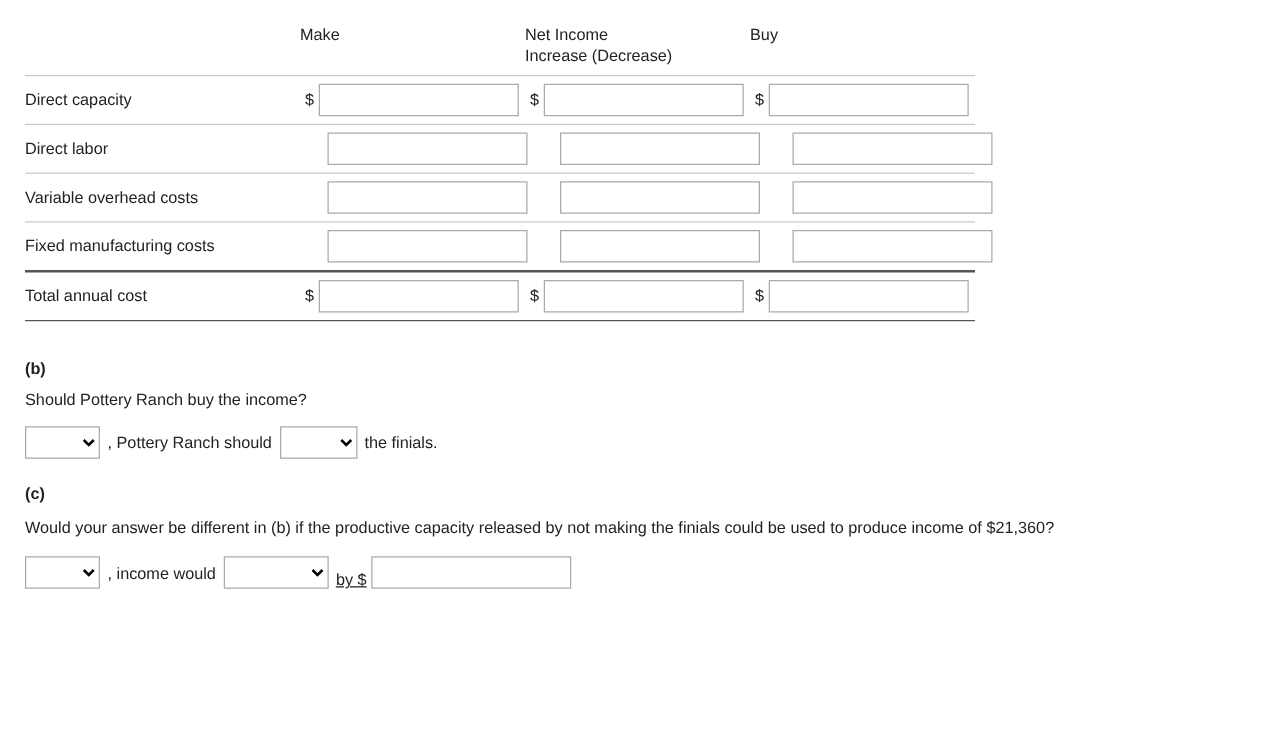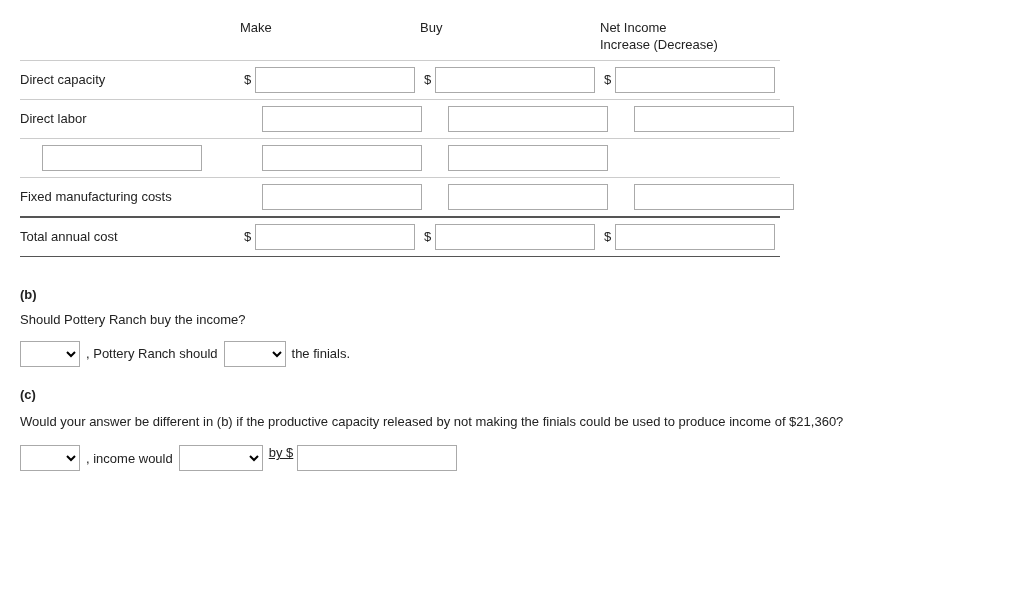--- a/index.html
+++ b/index.html
@@ -111,21 +111,21 @@
     }
 
     .long-text {
       font-size: 13px;
       margin-bottom: 14px;
       line-height: 1.5;
     }
 
     .dollar-input-row {
       display: flex;
-      align-items: flex-start;
+      align-items: flex-end;
       gap: 4px;
       text-decoration: underline;
     }
 
     .dollar-input-row input {
       border: 1px solid #aaa;
       height: 26px;
       width: 160px;
       font-size: 13px;
       padding: 2px 4px;
@@ -134,22 +134,22 @@
     }
   </style>
 </head>
 <body>
 
 <div class="table-container">
 
   <div class="table-header">
     <div></div>
     <div class="col-header">Make</div>
+    <div class="col-header net-income">Net Income<br>Increase (Decrease)</div>
     <div class="col-header">Buy</div>
-    <div class="col-header net-income">Net Income<br>Increase (Decrease)</div>
   </div>
 
   <div class="table-row">
     <div class="row-label">Direct capacity</div>
     <div class="cell">
       <span class="dollar-sign">$</span>
       <input class="input-box" type="text" style="">
     </div>
     <div class="cell">
       <span class="dollar-sign">$</span>
@@ -168,20 +168,21 @@
     </div>
     <div class="cell">
       <input class="input-box" type="text" style="margin-left: 18px;">
     </div>
     <div class="cell">
       <input class="input-box" type="text" style="margin-left: 18px;">
     </div>
   </div>
 
   <div class="table-row">
+    <div class="row-label">Variable overhead costs</div>
     <div class="cell">
       <input class="input-box" type="text" style="margin-left: 18px;">
     </div>
     <div class="cell">
       <input class="input-box" type="text" style="margin-left: 18px;">
     </div>
     <div class="cell">
       <input class="input-box" type="text" style="margin-left: 18px;">
     </div>
   </div>

